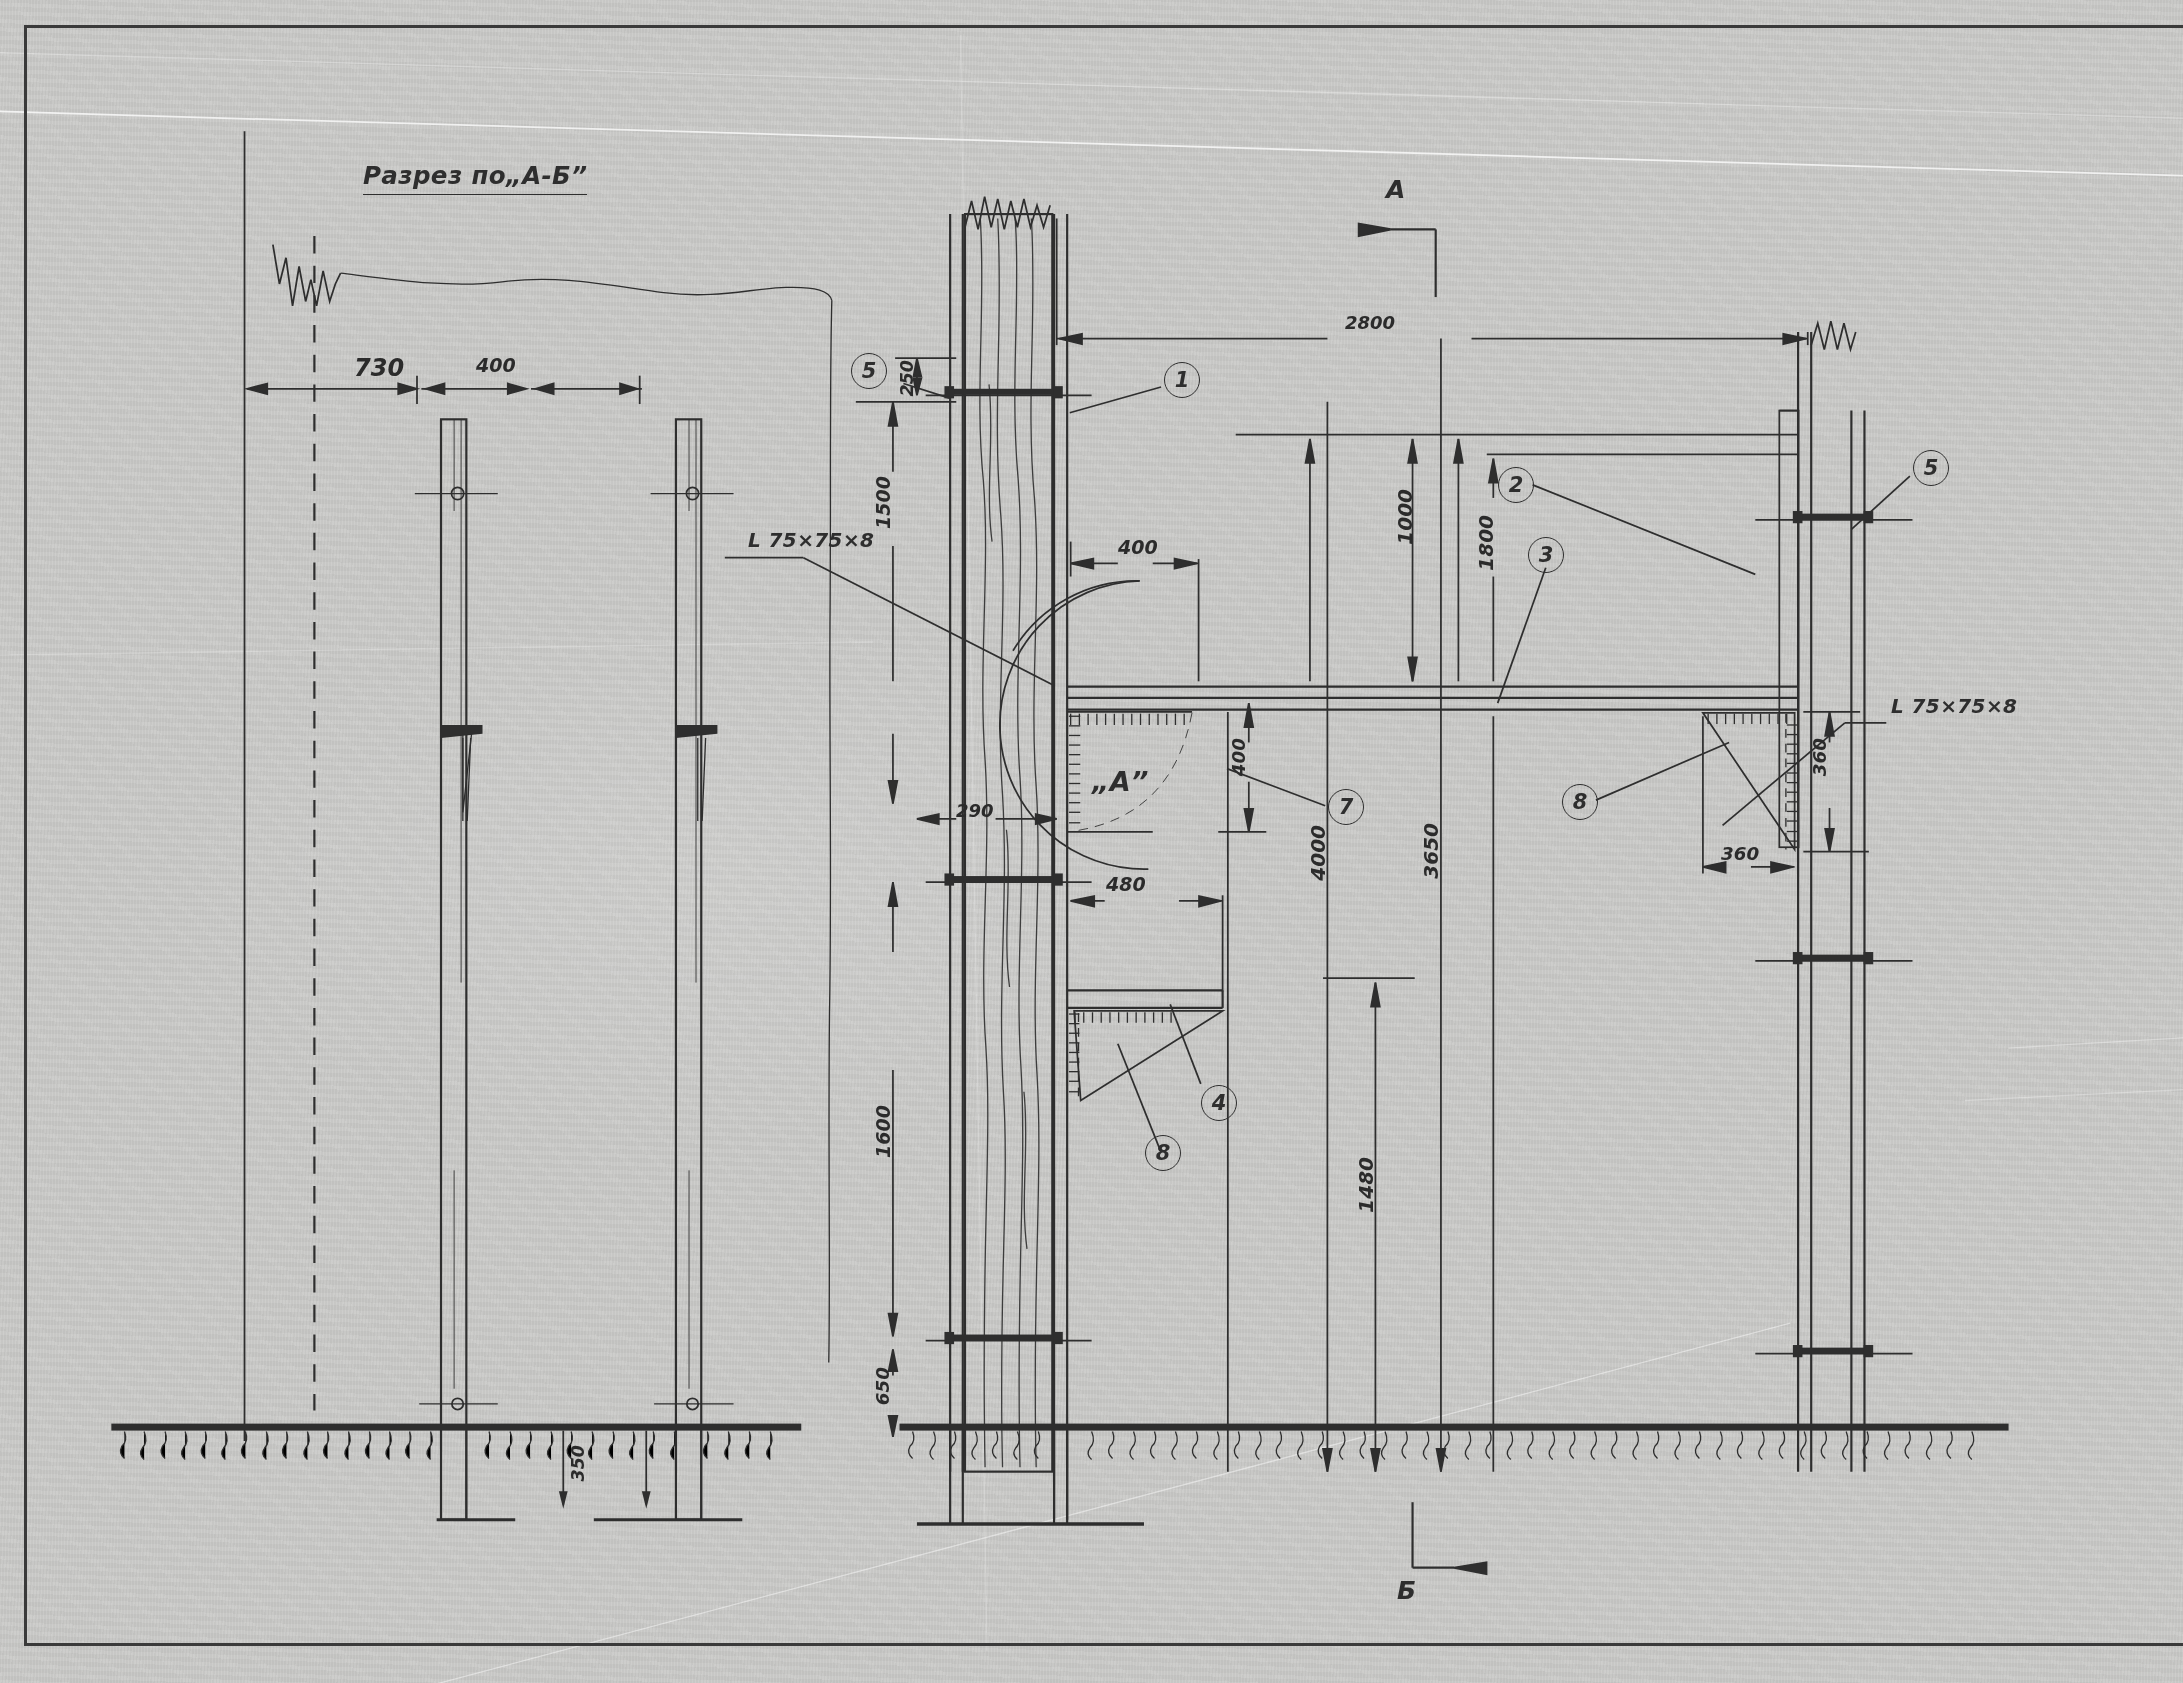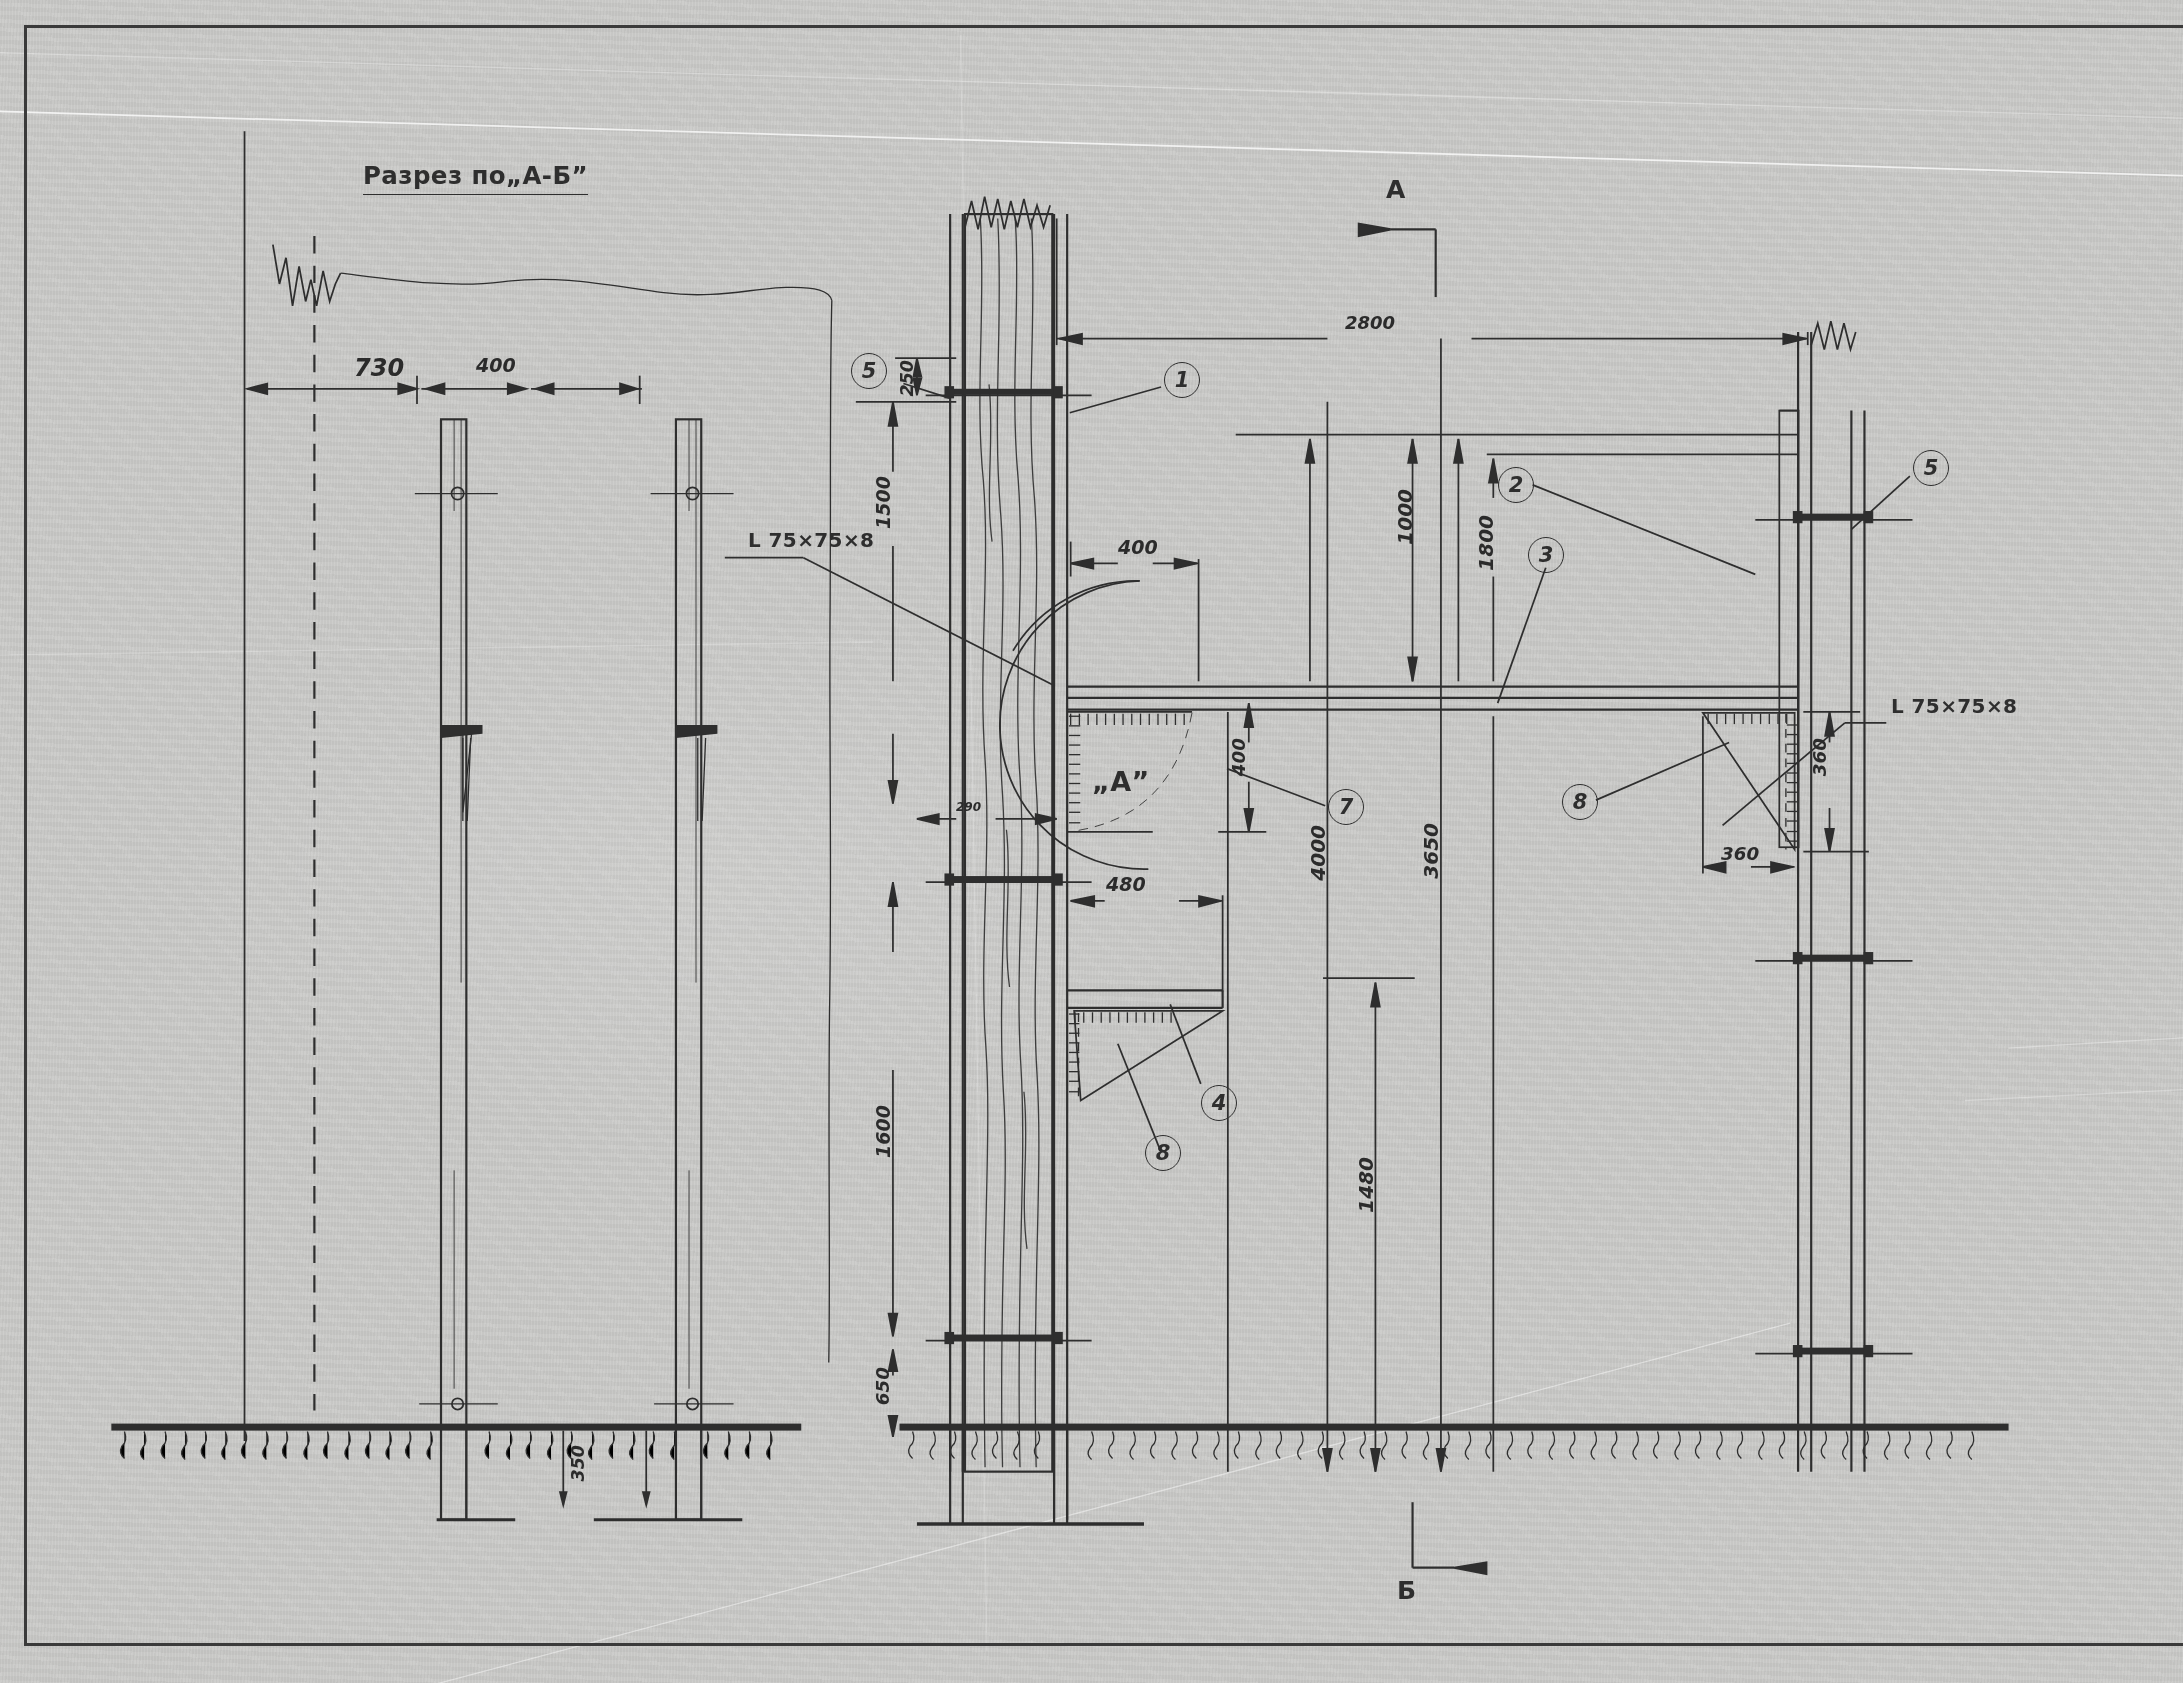--- a/index.html
+++ b/index.html
@@ -18,21 +18,21 @@
       radial-gradient(ellipse 786px 393px at 22% 52%, rgba(255,255,255,.10), rgba(255,255,255,0) 70%),
       radial-gradient(ellipse 611px 306px at 78% 20%, rgba(0,0,0,.03), rgba(0,0,0,0) 70%);
     pointer-events:none;
   }
   #scratches{position:absolute;inset:0;pointer-events:none;}
   #border{
     position:absolute;left:24px;top:24.5px;width:3108px;height:1621px;
     border:3.1px solid #3a3a3a;box-sizing:border-box;
   }
   .ink{position:absolute;color:#2e2e2e;}
-  .ttl{font-weight:700;letter-spacing:0.4px;text-align:center;}
+  .ttl{font-style:italic;font-weight:700;letter-spacing:0.4px;text-align:center;}
   .und{border-bottom:1.7px double #2e2e2e;padding-bottom:3.5px;}
   .dim{font-style:italic;font-weight:700;color:#2b2b2b;white-space:nowrap;}
   .vdim{writing-mode:vertical-rl;transform:rotate(180deg);}
   .balloon{
     position:absolute;border:1.7px solid #2e2e2e;border-radius:50%;
     display:flex;align-items:center;justify-content:center;
     font-style:italic;font-weight:700;color:#2e2e2e;background:transparent;
   }
   svg{position:absolute;left:0;top:0;overflow:visible;}
 </style>
@@ -535,21 +535,21 @@
       <line x1="3235" y1="3590" x2="3330" y2="3590"></line>
       <polygon points="3330,3590 3404,3578 3404,3604"></polygon>
     </g>
   </svg>
 
   <div class="ink dim" style="left:1345px;top:312px;font-size:18px;">2800</div>
   <div class="ink dim vdim" style="left:897px;top:360px;font-size:17.5px;">250</div>
   <div class="ink dim" style="left:1118px;top:536px;font-size:19px;">400</div>
   <div class="ink dim vdim" style="left:1393px;top:489px;font-size:20px;">1000</div>
   <div class="ink dim vdim" style="left:872px;top:476px;font-size:19px;">1500</div>
-  <div class="ink dim" style="left:956px;top:800px;font-size:12px;">290</div>
+  <div class="ink dim" style="left:956px;top:800px;font-size:18px;">290</div>
   <div class="ink dim vdim" style="left:1228px;top:738px;font-size:18.3px;">400</div>
   <div class="ink dim" style="left:1106px;top:873px;font-size:19px;">480</div>
   <div class="ink dim vdim" style="left:1306px;top:825px;font-size:20px;">4000</div>
   <div class="ink dim vdim" style="left:1419px;top:823px;font-size:20px;">3650</div>
   <div class="ink dim vdim" style="left:1354px;top:1157px;font-size:20px;">1480</div>
   <div class="ink dim vdim" style="left:872px;top:1105px;font-size:19px;">1600</div>
   <div class="ink dim vdim" style="left:872px;top:1367px;font-size:18.3px;">650</div>
   <div class="ink dim vdim" style="left:1474px;top:515px;font-size:20px;">1800</div>
   <div class="ink dim" style="left:1721px;top:843px;font-size:18.3px;">360</div>
   <div class="ink dim vdim" style="left:1809px;top:738px;font-size:18.3px;">360</div>

